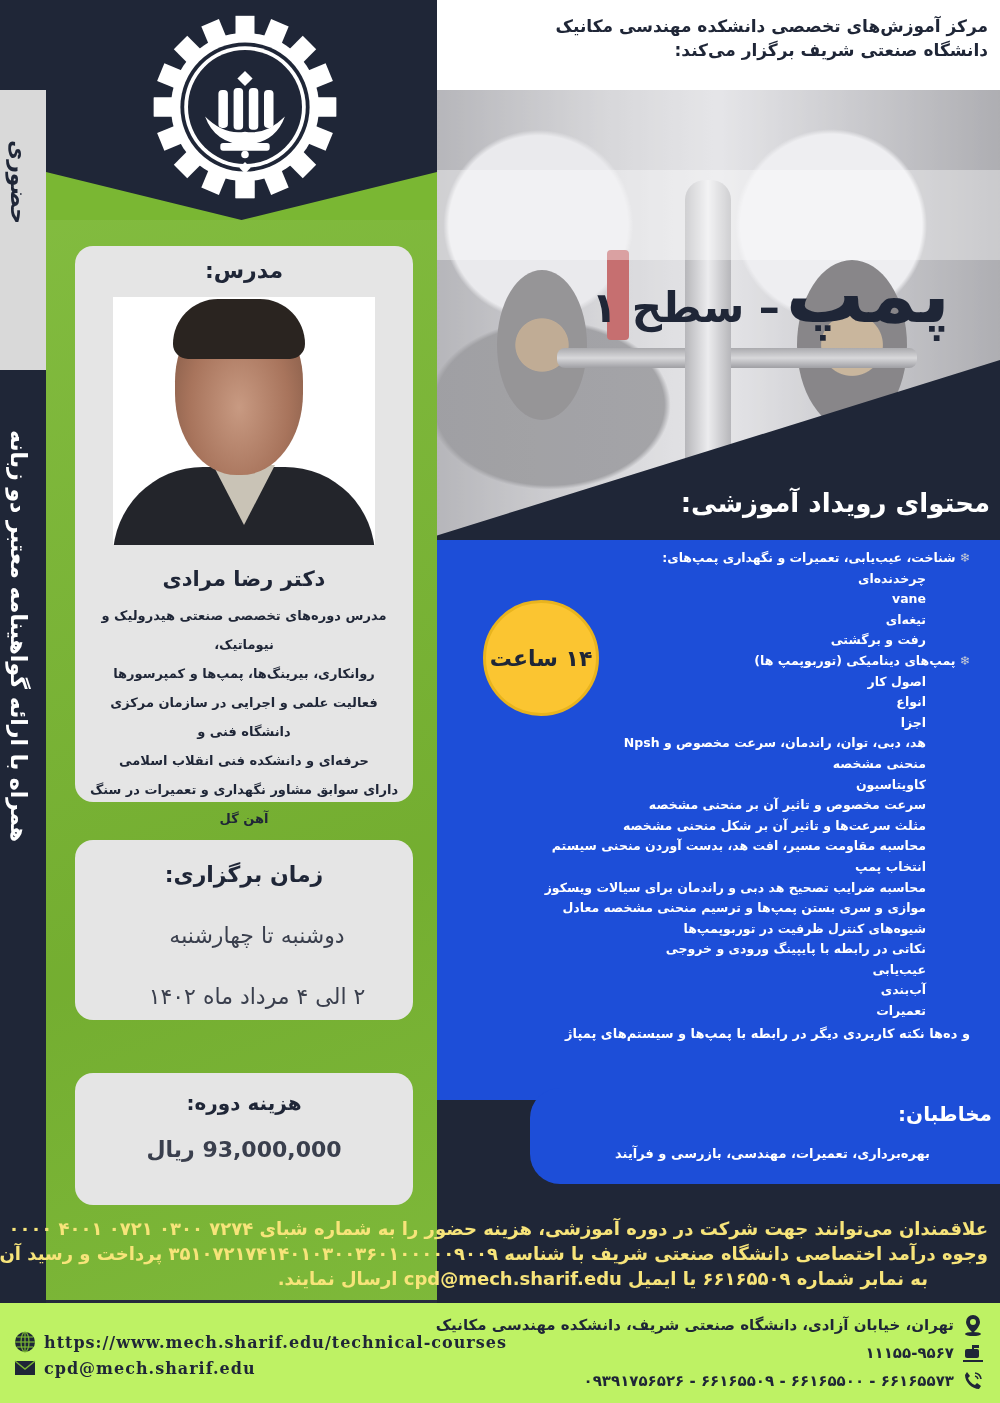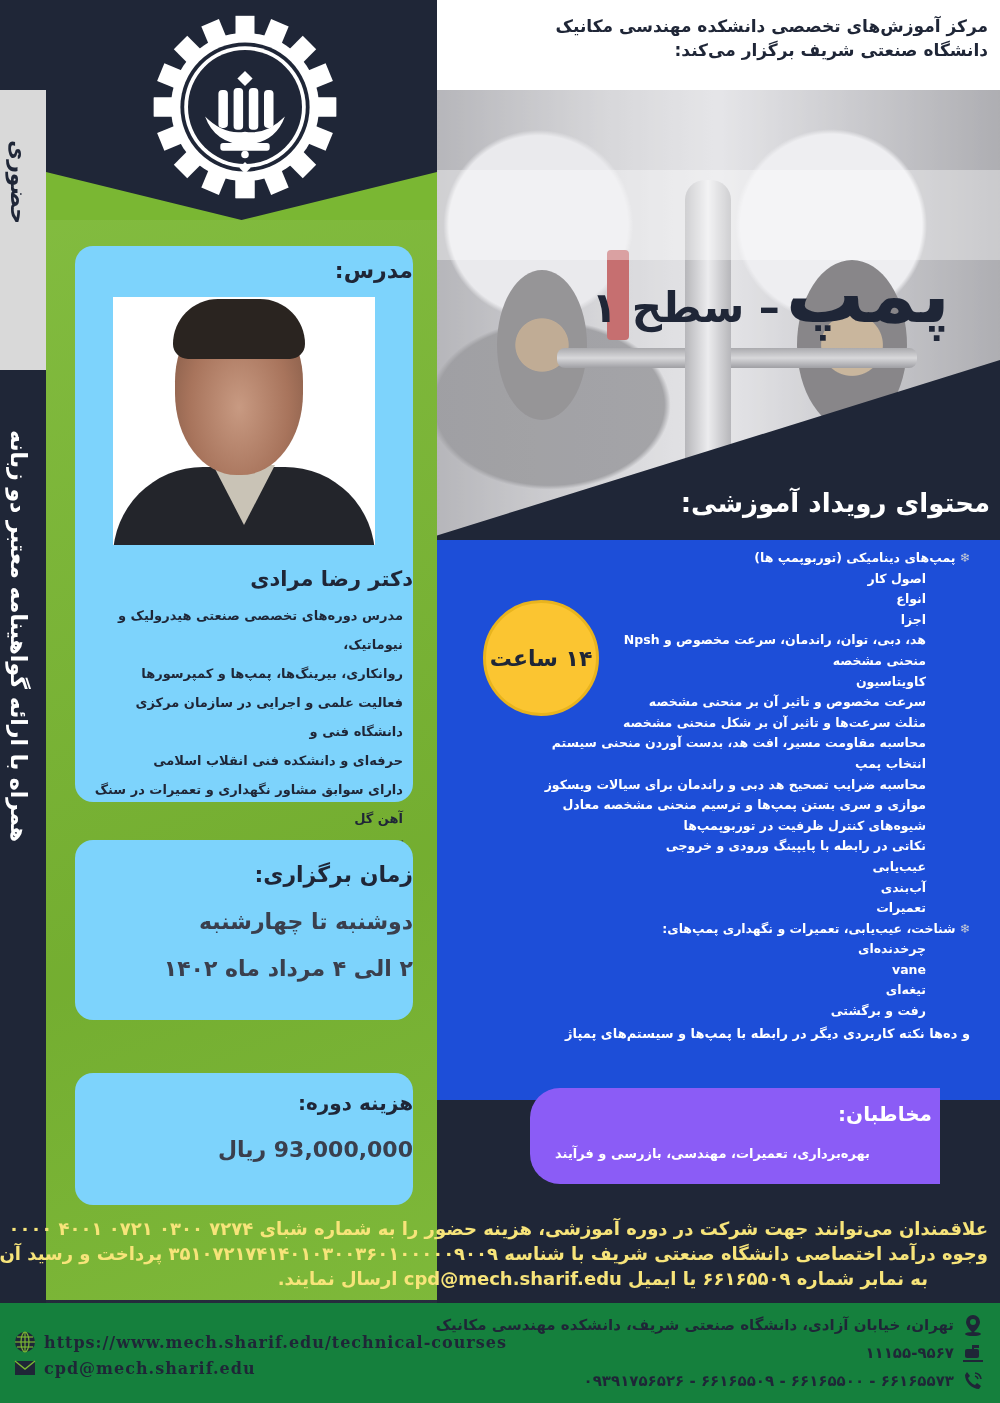--- a/index.html
+++ b/index.html
@@ -18,36 +18,36 @@
   .vt-cert { left: 6px; top: 430px; font-size: 22px; color: #ffffff; letter-spacing: 1px; }
 
   
   .col-dark-top { position: absolute; left: 46px; top: 0; width: 391px; height: 210px; background: #1f2637; }
   .col-green { position: absolute; left: 46px; top: 160px; width: 391px; height: 1140px; background: #7ab733; }
   .col-green-shape { position: absolute; left: 46px; top: 160px; width: 391px; height: 60px; background: #1f2637; clip-path: polygon(0 0, 100% 0, 100% 20%, 50% 100%, 0 20%); }
   .col-green::before { content:""; position:absolute; left:0; top:60px; width:100%; height:100%; background: linear-gradient(160deg, rgba(255,255,255,0.06) 0%, rgba(0,0,0,0.05) 60%, rgba(255,255,255,0.04) 100%); }
 
   .logo { position: absolute; left: 150px; top: 12px; width: 190px; height: 190px; }
 
-  .card { position: absolute; left: 75px; width: 338px; background: #7dd3fc; border-radius: 18px; direction: rtl; text-align: right; }
+  .card { position: absolute; left: 75px; width: 338px; background: #e5e5e5; border-radius: 18px; direction: rtl; text-align: center; }
   .card-instructor { top: 246px; height: 556px; }
   .card-time { top: 840px; height: 180px; }
   .card-fee { top: 1073px; height: 132px; }
   .card-title { font-weight: bold; font-size: 22px; color: #1f2637; }
   .card-instructor .card-title { margin-top: 12px; }
   .photo { margin: 14px auto 0; width: 262px; height: 248px; background: linear-gradient(#ffffff 0, #ffffff 100%); position: relative; overflow: hidden; }
   .photo .head { position: absolute; left: 62px; top: 8px; width: 128px; height: 170px; border-radius: 45% 45% 48% 48%; background: radial-gradient(ellipse at 50% 60%, #c89a82 0%, #a8745c 55%, #7a5442 100%); }
   .photo .hair { position: absolute; left: 60px; top: 2px; width: 132px; height: 60px; border-radius: 60px 60px 20px 20px; background: #2a2420; }
   .photo .body { position: absolute; left: 0; top: 170px; width: 262px; height: 90px; border-radius: 90px 90px 0 0; background: #23252b; }
   .photo .collar { position: absolute; left: 100px; top: 168px; width: 62px; height: 60px; background: #c9c3b6; clip-path: polygon(0 0,100% 0, 50% 100%); }
   .instructor-name { margin-top: 22px; font-weight: bold; font-size: 21px; color: #1f2637; }
   .bio { margin-top: 10px; padding: 0 10px; font-size: 13px; font-weight: bold; line-height: 29px; color: #1f2637; }
   .bio p { margin: 0; }
   .card-time .card-title { margin-top: 22px; font-size: 22px; }
-  .time-line { font-size: 22px; font-weight: bold; color: #3a3f4d; margin-top: 22px; padding-left: 26px; }
+  .time-line { font-size: 22px; font-weight: normal; color: #3a3f4d; margin-top: 36px; padding-left: 26px; }
   .card-fee .card-title { margin-top: 18px; font-size: 20px; }
   .fee-value { margin-top: 22px; font-size: 22px; font-weight: bold; color: #3a3f4d; }
 
   
   .hero { position: absolute; left: 437px; top: 90px; width: 563px; height: 450px; overflow: hidden;
     background:
       radial-gradient(ellipse at 20% 70%, rgba(120,120,125,0.9) 0 18%, transparent 19%),
       radial-gradient(circle at 70% 30%, #e8e8ec 0 18%, transparent 19%),
       radial-gradient(circle at 18% 30%, #e2e2e6 0 16%, transparent 17%),
       linear-gradient(90deg, #9a9aa0 0%, #c8c8cc 30%, #dcdce0 50%, #bdbdc2 70%, #8f8f95 100%); }
@@ -68,31 +68,31 @@
   .content-heading { position: absolute; right: 10px; top: -52px; direction: rtl; font-weight: bold; font-size: 26px; color: #ffffff; }
   .topics { position: absolute; right: 30px; top: 8px; direction: rtl; text-align: right; color: #ffffff; font-size: 12.5px; font-weight: bold; line-height: 20.6px; }
   .topics .group { }
   .topics .group-title { display: block; }
   .topics .group-title .bullet { color: #c8ccd6; margin-left: 4px; }
   .topics .sub-item { display: block; padding-right: 44px; }
   .topics .final { display: block; margin-top: 2px; font-size: 13px; }
   .hours-badge { position: absolute; left: 483px; top: 600px; width: 116px; height: 116px; border-radius: 50%; background: #fbc531; display: flex; align-items: center; justify-content: center; direction: rtl; font-weight: bold; font-size: 22px; color: #1f2637; border: 3px solid #e9b41e; }
 
   
-  .audience { position: absolute; left: 530px; top: 1088px; width: 410px; height: 96px; background: #8b5cf6; border-radius: 30px 0 0 30px; direction: rtl; text-align: right; }
+  .audience { position: absolute; left: 530px; top: 1088px; width: 470px; height: 96px; background: #1d4ed8; border-radius: 30px 0 0 30px; direction: rtl; text-align: right; }
   .audience-title { position: absolute; right: 8px; top: 14px; font-weight: bold; font-size: 20px; color: #ffffff; }
   .audience-text { position: absolute; right: 70px; top: 58px; font-size: 13px; font-weight: bold; color: #ffffff; }
 
   
   .notice { position: absolute; left: 0; top: 1216px; width: 1000px; direction: rtl; text-align: right; padding-right: 12px; color: #f7e47a; font-size: 18px; font-weight: bold; line-height: 25px; }
   .notice p { margin: 0; white-space: nowrap; }
   .notice .indent { padding-right: 60px; }
 
   
-  .footer { position: absolute; left: 0; top: 1303px; width: 1000px; height: 100px; background: #15803d; }
+  .footer { position: absolute; left: 0; top: 1303px; width: 1000px; height: 100px; background: #bef264; }
   .footer-right { position: absolute; right: 16px; top: 8px; direction: rtl; text-align: right; color: #1f2637; font-weight: bold; font-size: 15px; }
   .footer-row { display: flex; align-items: center; gap: 8px; height: 28px; }
   .footer-row .ic { width: 22px; height: 22px; display: inline-flex; align-items: center; justify-content: center; }
   .footer-left { position: absolute; left: 14px; top: 26px; color: #1f2637; font-family: "DejaVu Serif", serif; font-weight: bold; font-size: 16px; letter-spacing: 1px; }
   .footer-left .footer-row { height: 26px; direction: ltr; }
 </style>
 </head>
 <body>
 
 <div class="top-header">
@@ -195,46 +195,46 @@
   <div class="course-title">
     <span class="main">پمپ</span><span class="sub">– سطح ۱</span>
   </div>
   <div class="dark-cut"></div>
 </div>
 
 <div class="content">
   <div class="content-heading">محتوای رویداد آموزشی:</div>
   <div class="topics">
     <div class="group">
+      <span class="group-title"><span class="bullet">❄</span><span>شناخت، عیب‌یابی، تعمیرات و نگهداری پمپ‌های:</span></span>
+      <span class="sub-item">چرخدنده‌ای</span>
+      <span class="sub-item">vane</span>
+      <span class="sub-item">تیغه‌ای</span>
+      <span class="sub-item">رفت و برگشتی</span>
+    </div>
+    <div class="group">
       <span class="group-title"><span class="bullet">❄</span><span>پمپ‌های دینامیکی (توربوپمپ ها)</span></span>
       <span class="sub-item">اصول کار</span>
       <span class="sub-item">انواع</span>
       <span class="sub-item">اجزا</span>
       <span class="sub-item">هد، دبی، توان، راندمان، سرعت مخصوص و Npsh</span>
       <span class="sub-item">منحنی مشخصه</span>
       <span class="sub-item">کاویتاسیون</span>
       <span class="sub-item">سرعت مخصوص و تاثیر آن بر منحنی مشخصه</span>
       <span class="sub-item">مثلث سرعت‌ها و تاثیر آن بر شکل منحنی مشخصه</span>
       <span class="sub-item">محاسبه مقاومت مسیر، افت هد، بدست آوردن منحنی سیستم</span>
       <span class="sub-item">انتخاب پمپ</span>
       <span class="sub-item">محاسبه ضرایب تصحیح هد دبی و راندمان برای سیالات ویسکوز</span>
       <span class="sub-item">موازی و سری بستن پمپ‌ها و ترسیم منحنی مشخصه معادل</span>
       <span class="sub-item">شیوه‌های کنترل ظرفیت در توربوپمپ‌ها</span>
       <span class="sub-item">نکاتی در رابطه با پایپینگ ورودی و خروجی</span>
       <span class="sub-item">عیب‌یابی</span>
       <span class="sub-item">آب‌بندی</span>
       <span class="sub-item">تعمیرات</span>
     </div>
-    <div class="group">
-      <span class="group-title"><span class="bullet">❄</span><span>شناخت، عیب‌یابی، تعمیرات و نگهداری پمپ‌های:</span></span>
-      <span class="sub-item">چرخدنده‌ای</span>
-      <span class="sub-item">vane</span>
-      <span class="sub-item">تیغه‌ای</span>
-      <span class="sub-item">رفت و برگشتی</span>
-    </div>
     <span class="final">و ده‌ها نکته کاربردی دیگر در رابطه با پمپ‌ها و سیستم‌های پمپاژ</span>
   </div>
 </div>
 
 <div class="hours-badge">۱۴ ساعت</div>
 
 <div class="audience">
   <div class="audience-title">مخاطبان:</div>
   <div class="audience-text">بهره‌برداری، تعمیرات، مهندسی، بازرسی و فرآیند</div>
 </div>

